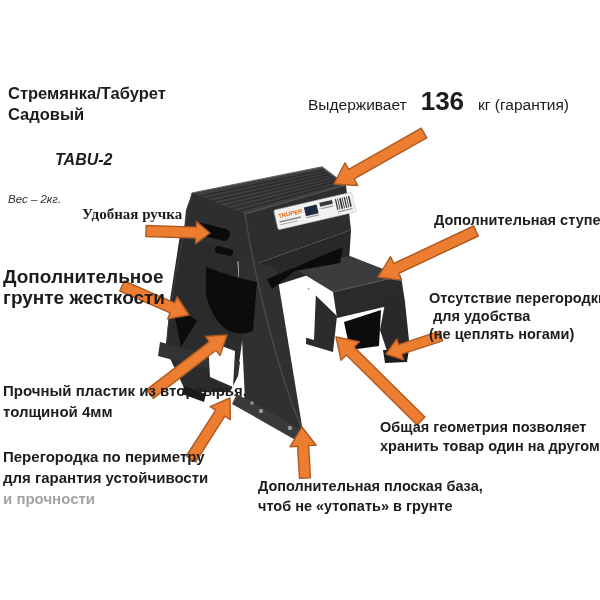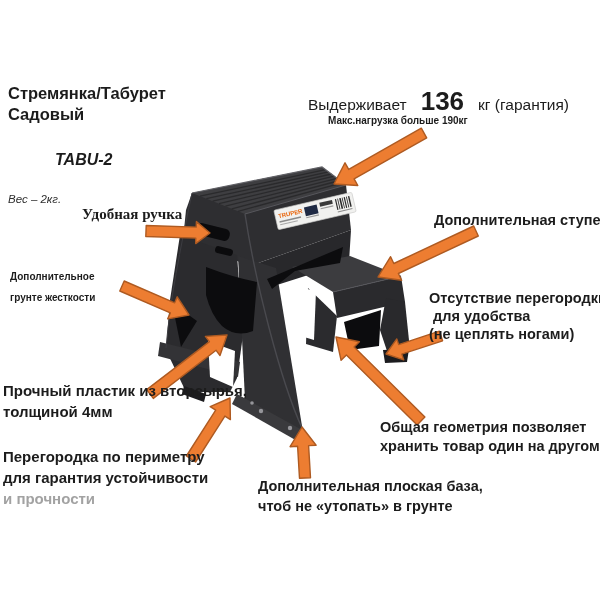--- a/index.html
+++ b/index.html
@@ -16,21 +16,21 @@
   #title2{left:8px;top:105px;width:150px;font-size:16.5px;}
   #title3{left:55px;top:126px;width:150px;font-size:16px;margin-top:25px;}
   
   #load{left:308px;top:88px;display:flex;align-items:baseline;gap:14px;font-size:15.5px;}
   #load .big{font-size:26px;font-weight:700;line-height:26px;}
   #loadnote{left:328px;top:115px;font-size:10px;font-weight:700;}
   
   #weight{left:8px;top:193px;font-size:11.5px;color:#2e2e2e;}
   
   #handle{left:82px;top:206px;font-size:15px;font-family:Liberation Serif, serif;}
-  #rib{left:10px;top:266px;font-size:10px;line-height:21px;}
+  #rib{left:3px;top:266px;font-size:19px;line-height:21px;}
   #step{left:434px;top:212px;font-size:14.5px;}
   #nopart{left:429px;top:289px;font-size:14.5px;line-height:18px;}
   #nopart .ind{padding-left:4px;}
   #plastic{left:3px;top:380px;font-size:15px;line-height:21px;}
   #perim{left:3px;top:446px;font-size:15px;line-height:21px;}
   #perim .faded{color:rgba(70,70,70,.5);}
   #base{left:258px;top:476px;font-size:14.5px;line-height:20px;}
   #geom{left:380px;top:418px;font-size:14.5px;line-height:19px;}
   .arrow{fill:#ED7D31;stroke:#AE5A21;stroke-width:1.4;stroke-linejoin:round;}
 </style>
@@ -137,21 +137,20 @@
 
   <div class="t b center" id="title1">Стремянка/Табурет</div>
   <div class="t b center" id="title2">Садовый</div>
   <div class="t b it center" id="title3">TABU-2</div>
 
   <div class="t" id="load">
     <span>Выдерживает</span>
     <span class="big">136</span>
     <span>кг (гарантия)</span>
   </div>
-  <div class="t" id="loadnote">Макс.нагрузка больше 190кг</div>
 
   <div class="t it" id="weight">Вес – 2кг.</div>
 
   <div class="t b" id="handle">Удобная ручка</div>
 
   <div class="t b" id="rib">
     <div>Дополнительное</div>
     <div>грунте жесткости</div>
   </div>
 

